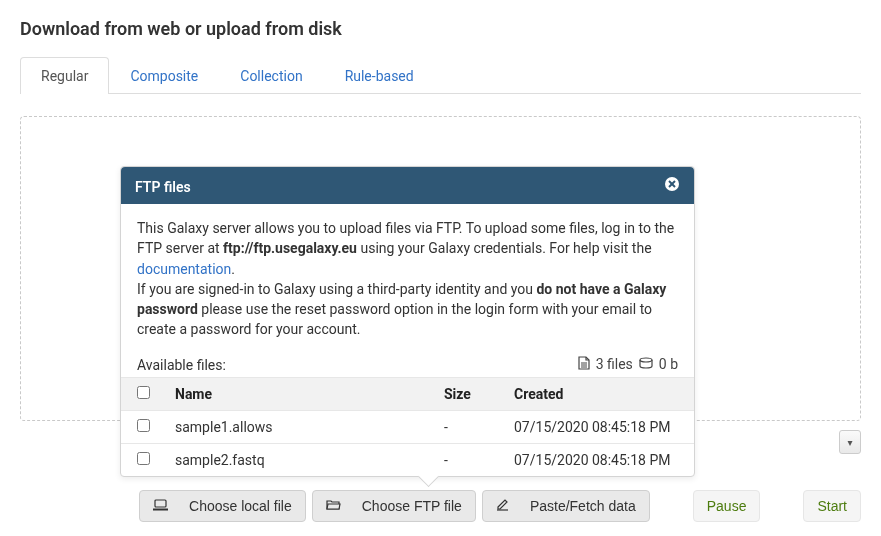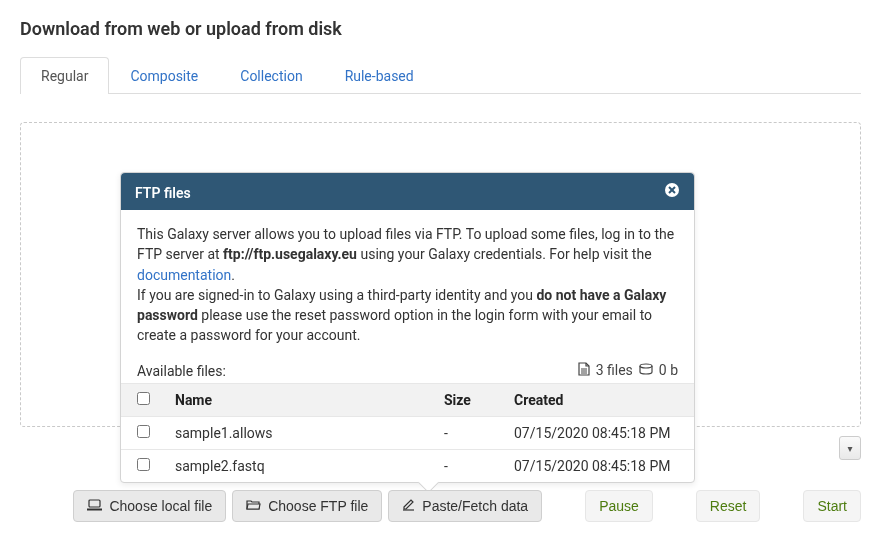--- a/index.html
+++ b/index.html
@@ -15,21 +15,21 @@
   }
   .page-title {
     font-size: 18px;
     font-weight: 600;
     color: #333;
     margin-bottom: 18px;
   }
   .tabs {
     display: flex;
     border-bottom: 1px solid #ddd;
-    margin-bottom: 28px;
+    margin-bottom: 22px;
   }
   .tab {
     padding: 10px 20px;
     color: #3273c7;
     cursor: pointer;
     border: 1px solid transparent;
     border-bottom: none;
     margin-bottom: -1px;
     border-radius: 4px 4px 0 0;
     font-size: 14px;
@@ -148,21 +148,21 @@
   }
   .btn {
     padding: 7px 13px;
     font-size: 14px;
     border: 1px solid #cfcfcf;
     background: #e9e9e9;
     color: #333;
     border-radius: 4px;
     display: inline-flex;
     align-items: center;
-    gap: 7px;
+    gap: 21px;
     cursor: pointer;
   }
   .btn svg { stroke: #333; }
   .btn.disabled {
     background: #f5f5f5;
     border-color: #e6e6e6;
     color: #4d7c0f;
     cursor: default;
     margin-left: 37px;
   }
@@ -264,15 +264,14 @@
     <span>Choose FTP file</span>
   </button>
   <button class="btn">
     <span><svg width="13" height="13" viewBox="0 0 13 13" fill="none">
           <path d="M2 9l7-7 2 2-7 7H2V9z" stroke-width="1.2"></path>
           <path d="M1 12h11" stroke-width="1.2"></path>
         </svg></span>
     <span>Paste/Fetch data</span>
   </button>
   <button class="btn disabled">Pause</button>
-  <button class="btn disabled">Reset</button>
   <button class="btn disabled">Start</button>
 </div>
 
 </body></html>

